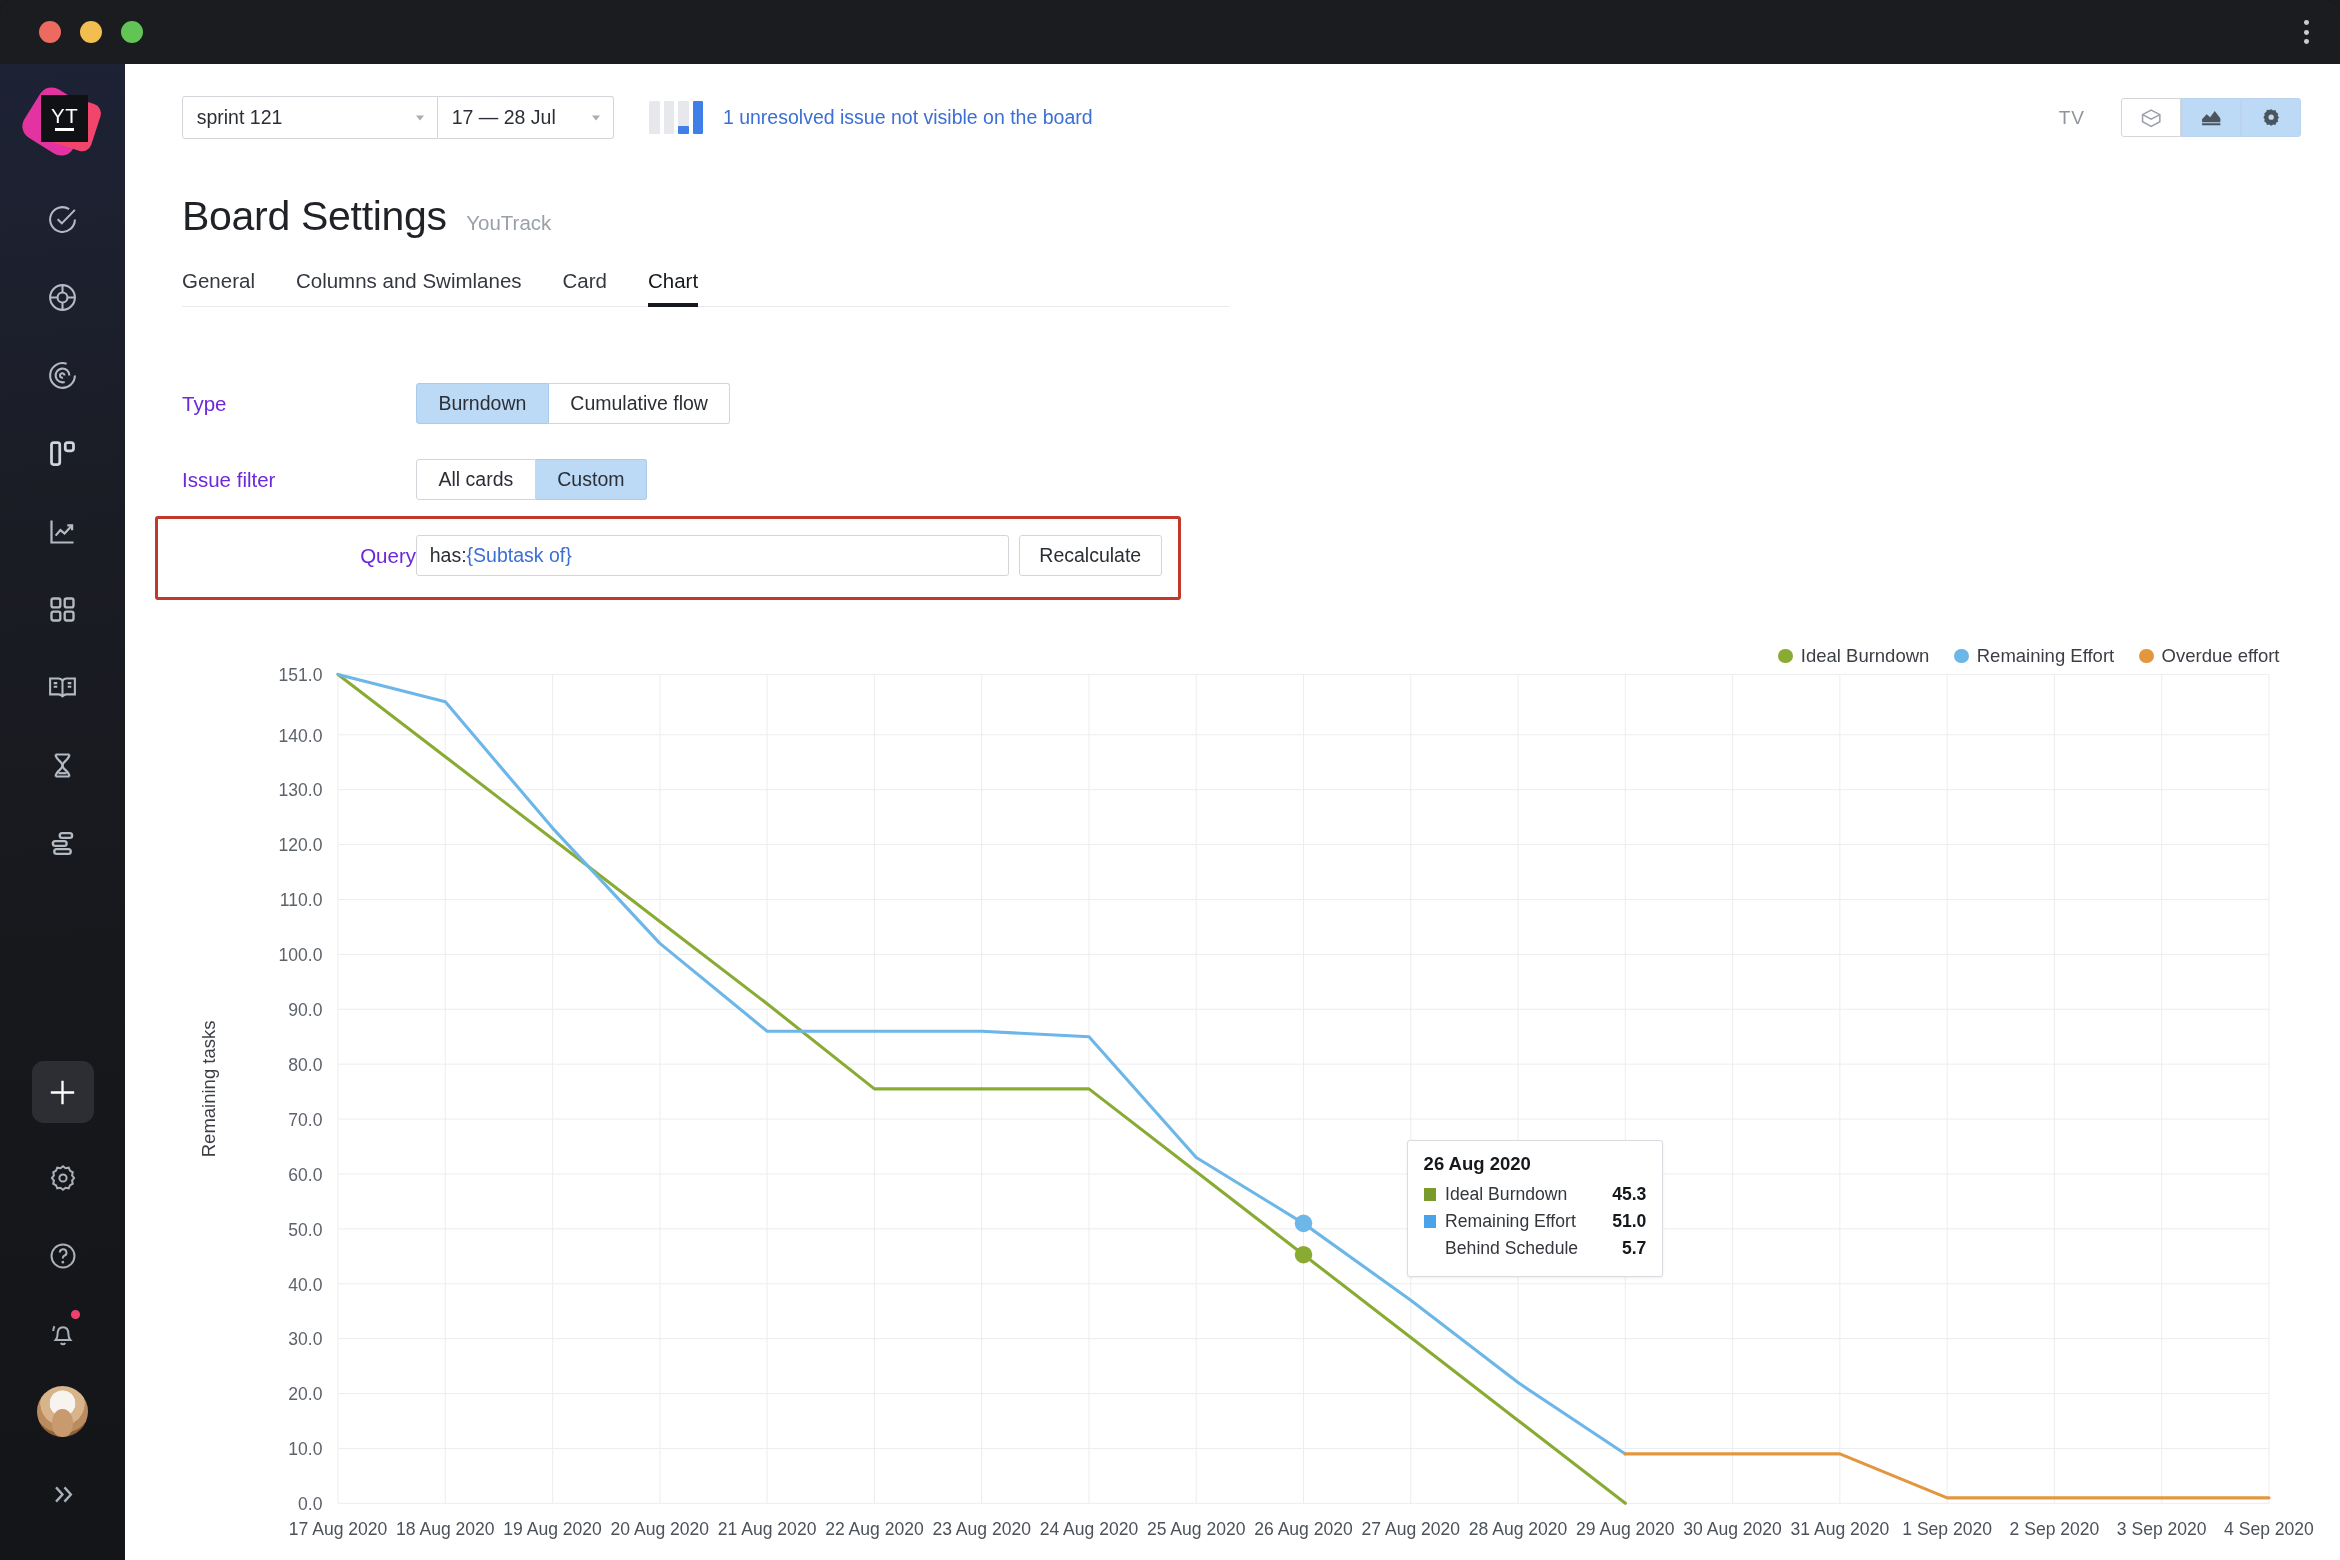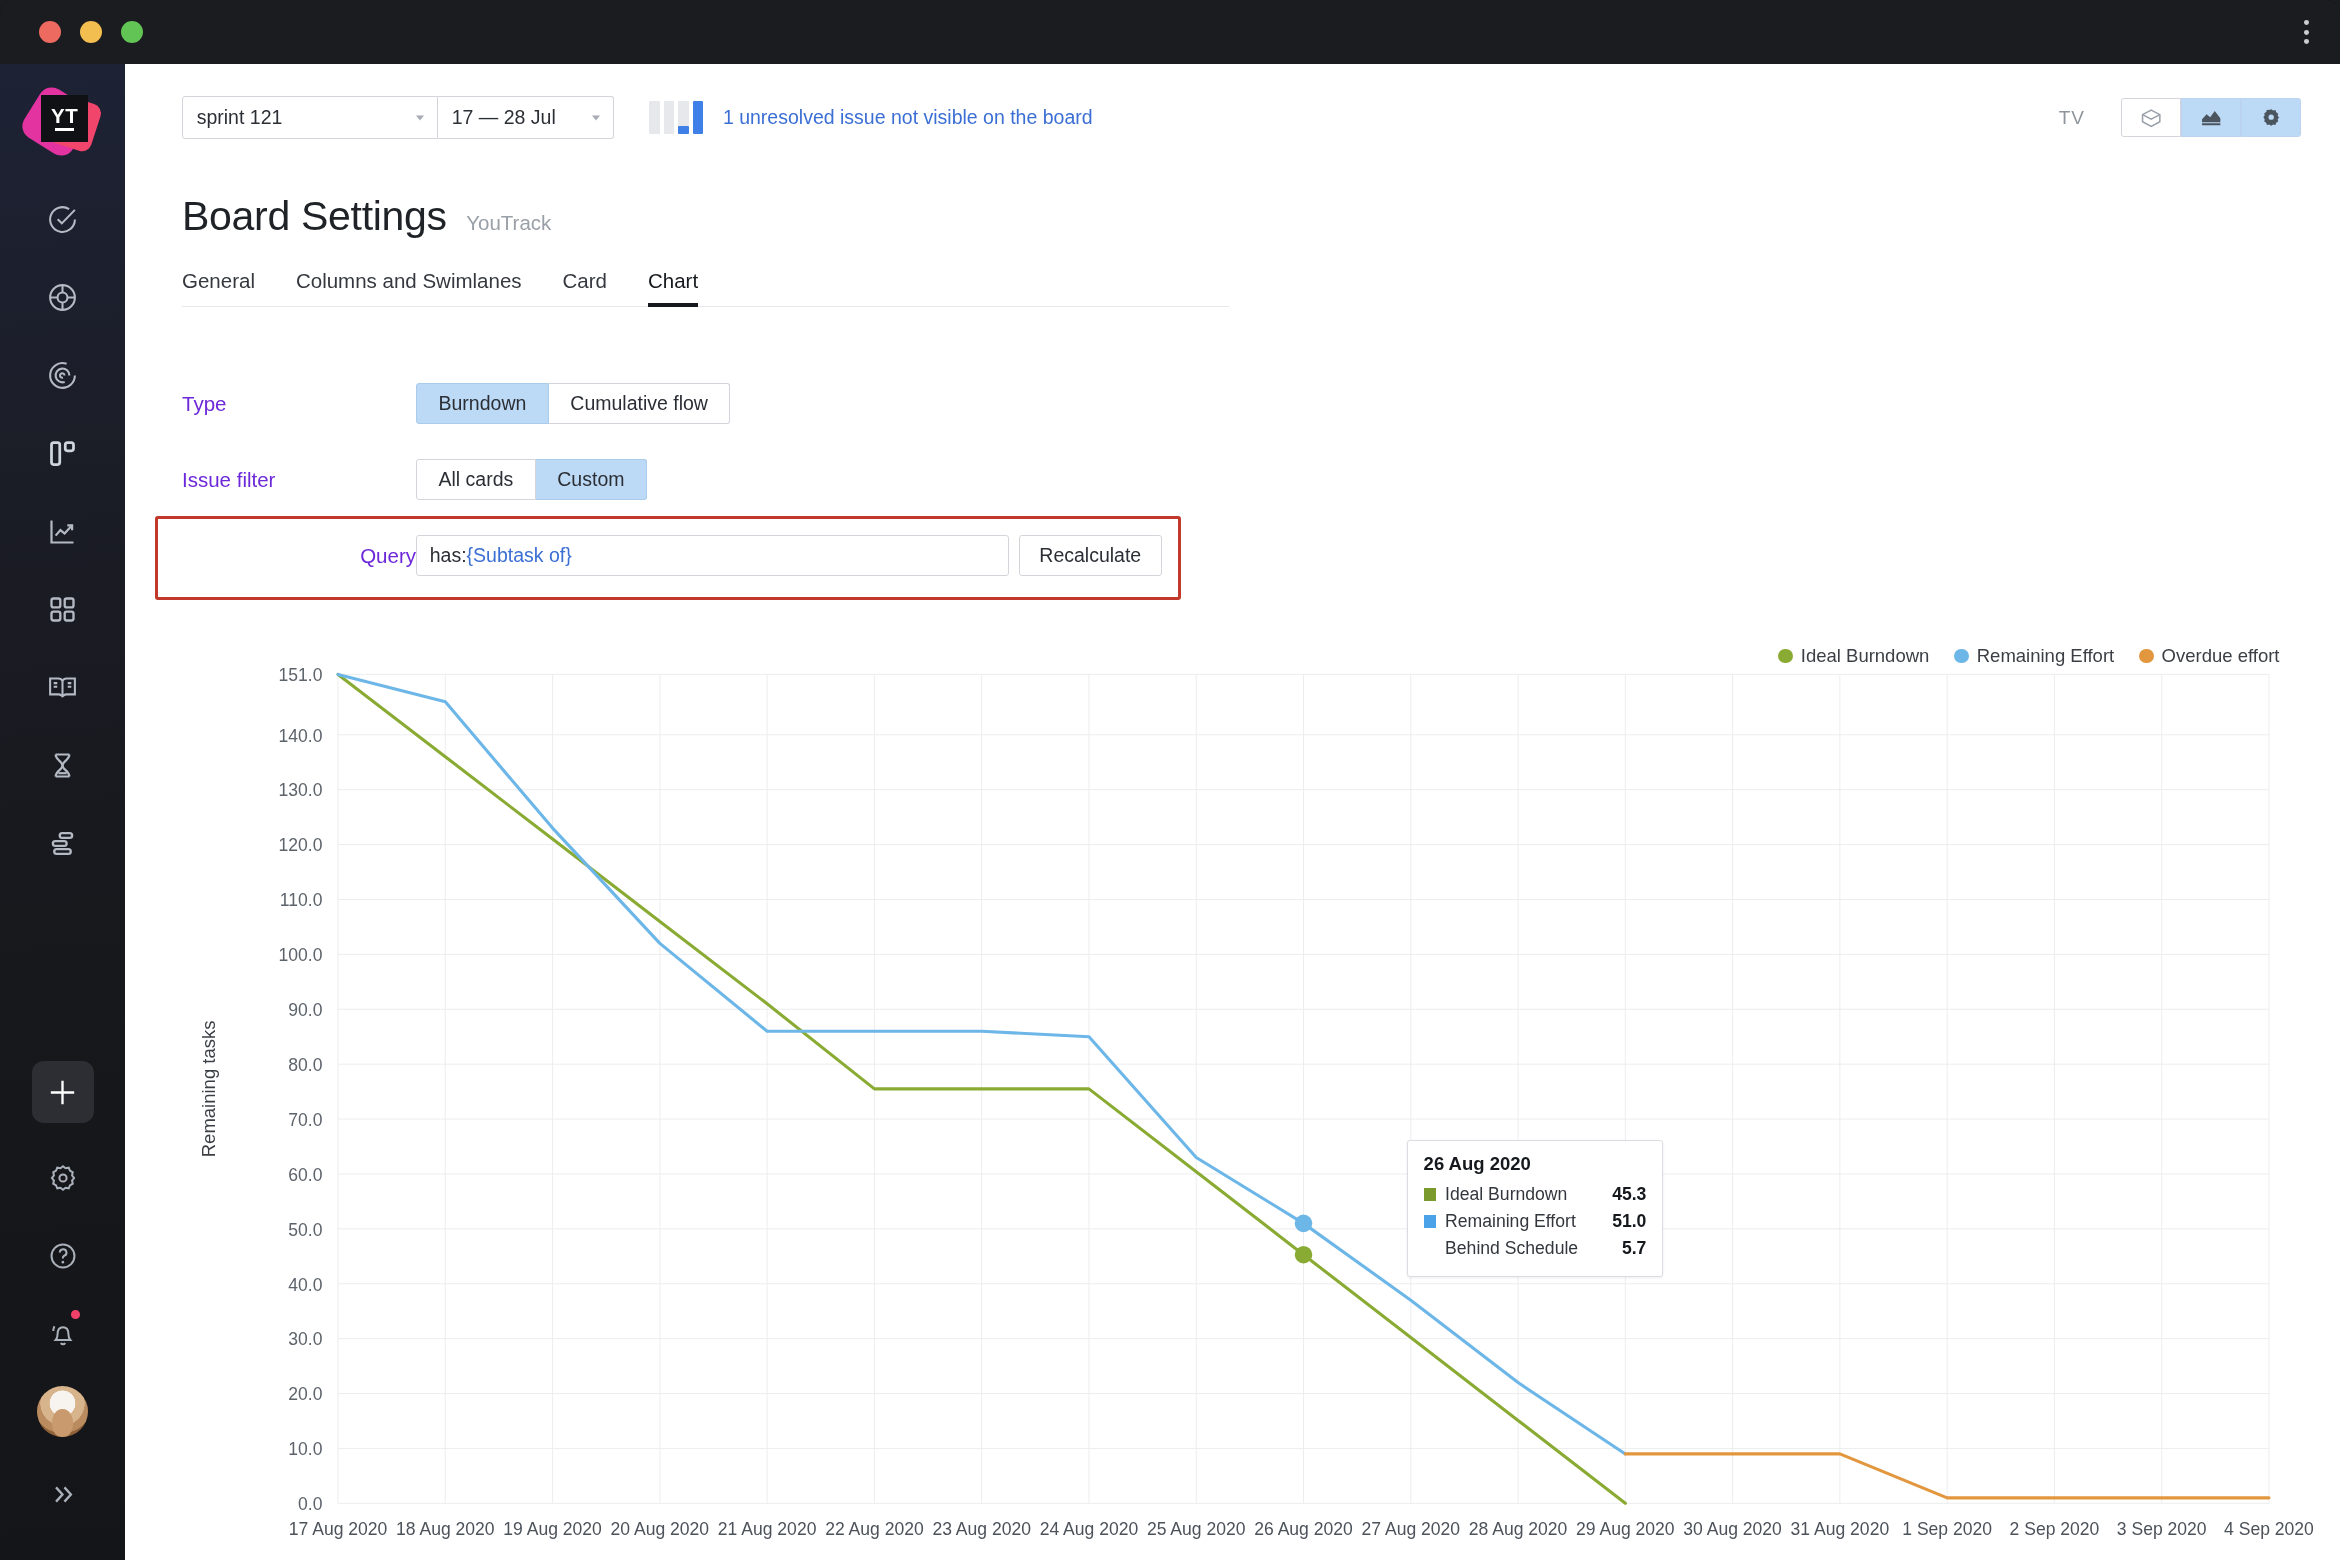--- a/index.html
+++ b/index.html
@@ -50,21 +50,21 @@
   }
   .logo .blob2 {
     position: absolute; width: 45px; height: 49px; right: 2.9px; top: 11.7px;
     background: #f2456c; transform: rotate(18deg); border-radius: 9.8px;
   }
   .logo .sq {
     position: absolute; width: 47px; height: 47px; left: 15.6px; top: 7.8px;
     background: #101114; display: flex; flex-direction: column;
     align-items: center; justify-content: center; gap: 2px;
   }
-  .logo .yt { color: #fff; font-size: 20.5px; font-weight: 700; line-height: 1; letter-spacing: 0.5px; }
+  .logo .yt { color: #fff; font-size: 20.5px; font-weight: 400; line-height: 1; letter-spacing: 0.5px; }
   .logo .ul { width: 19.5px; height: 2.9px; background: #fff; }
 
   .rail-icons { display: flex; flex-direction: column; align-items: center; gap: 0; margin-top: 19.5px; }
   .rail-btn {
     width: 62px; height: 78px;
     display: flex; align-items: center; justify-content: center;
   }
   .rail-btn svg { display: block; }
   .rail-spacer { flex: 1; }
   .rail-bottom { display: flex; flex-direction: column; align-items: center; padding-bottom: 27px; }

